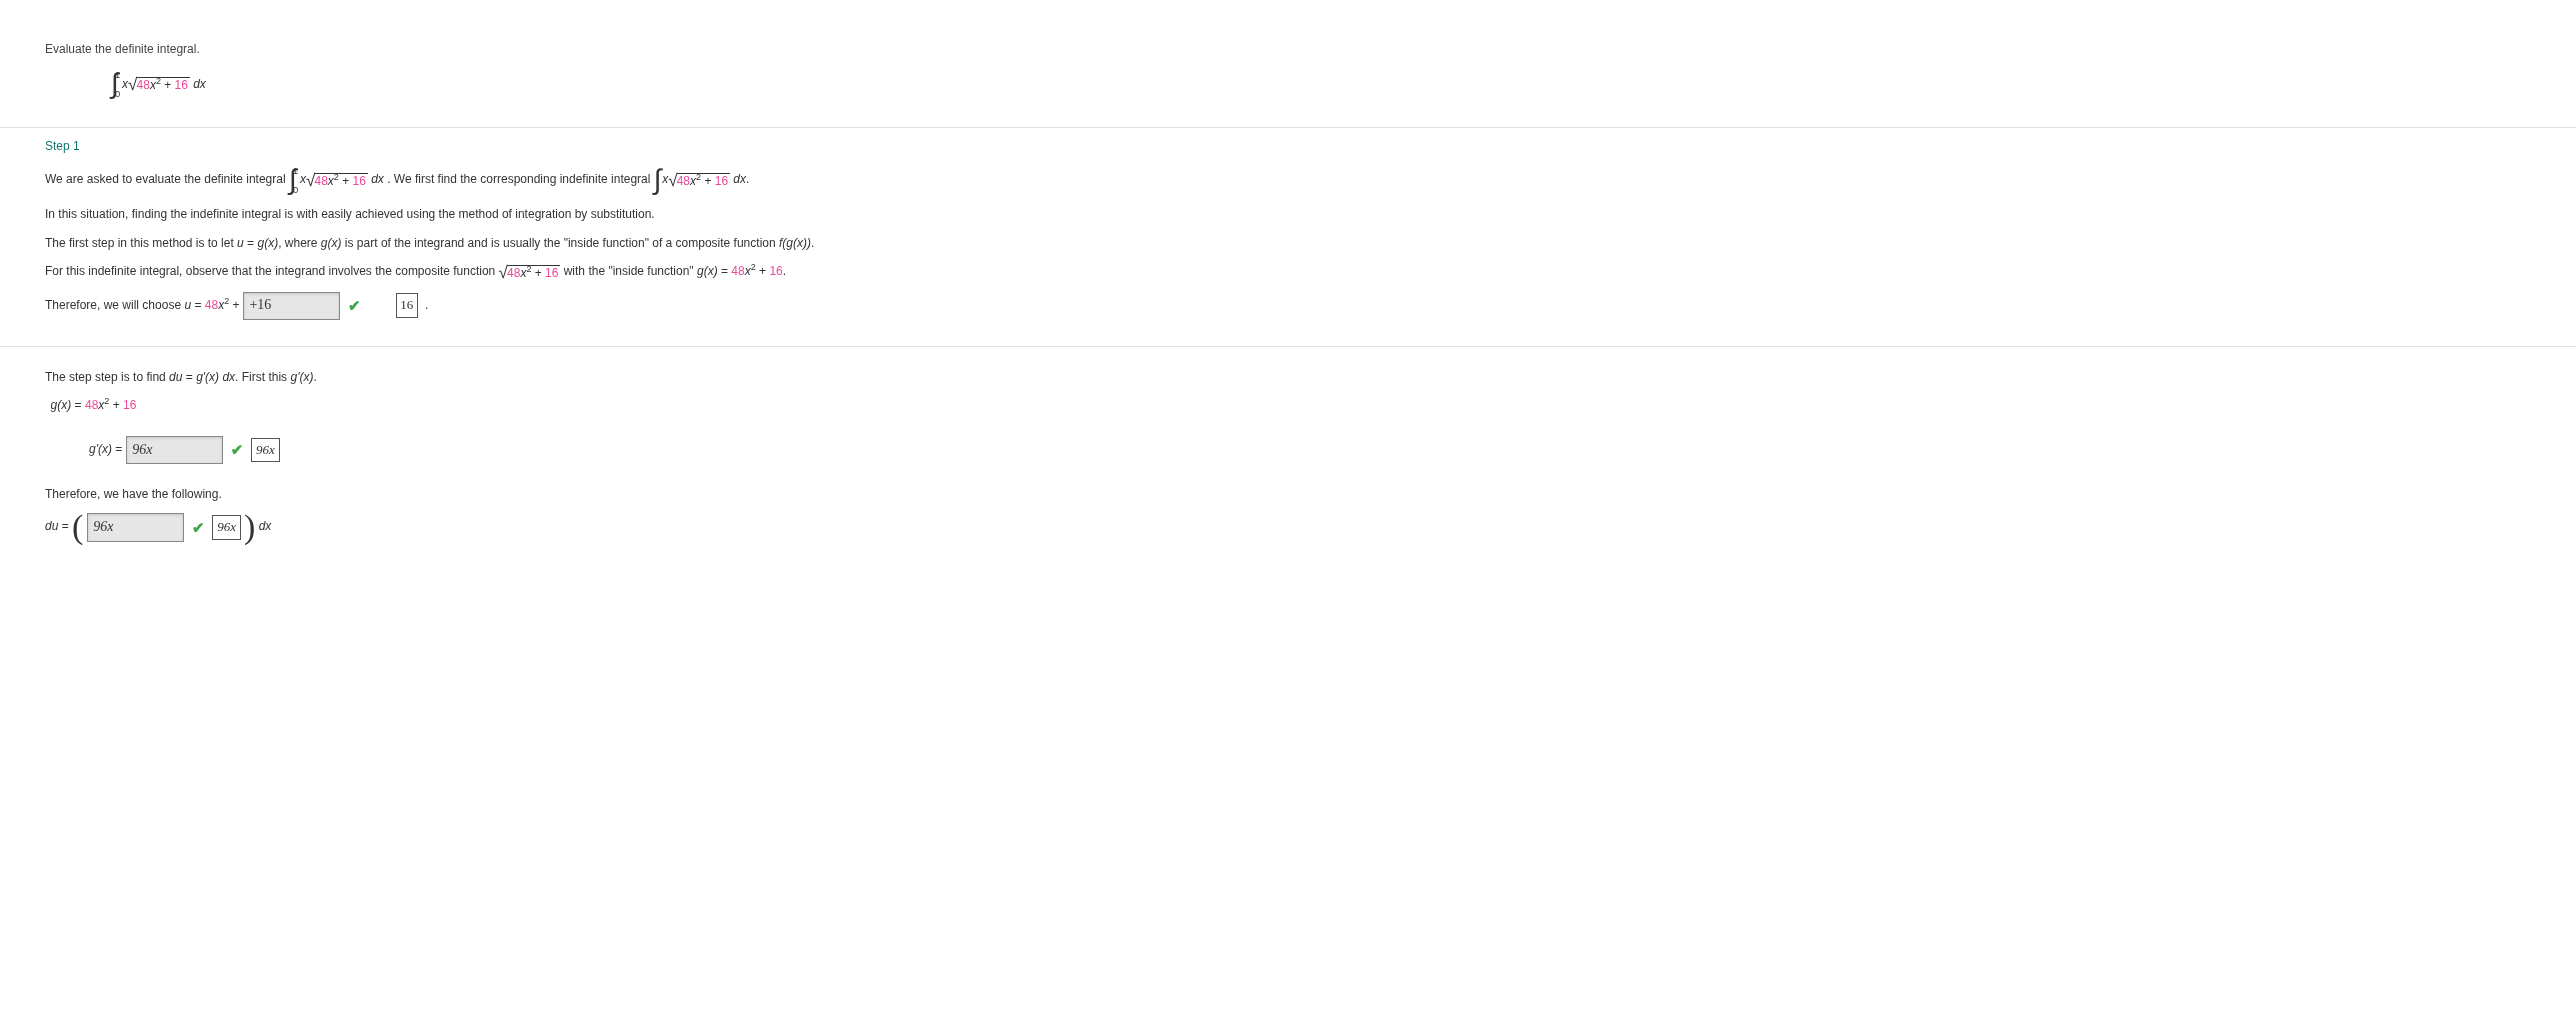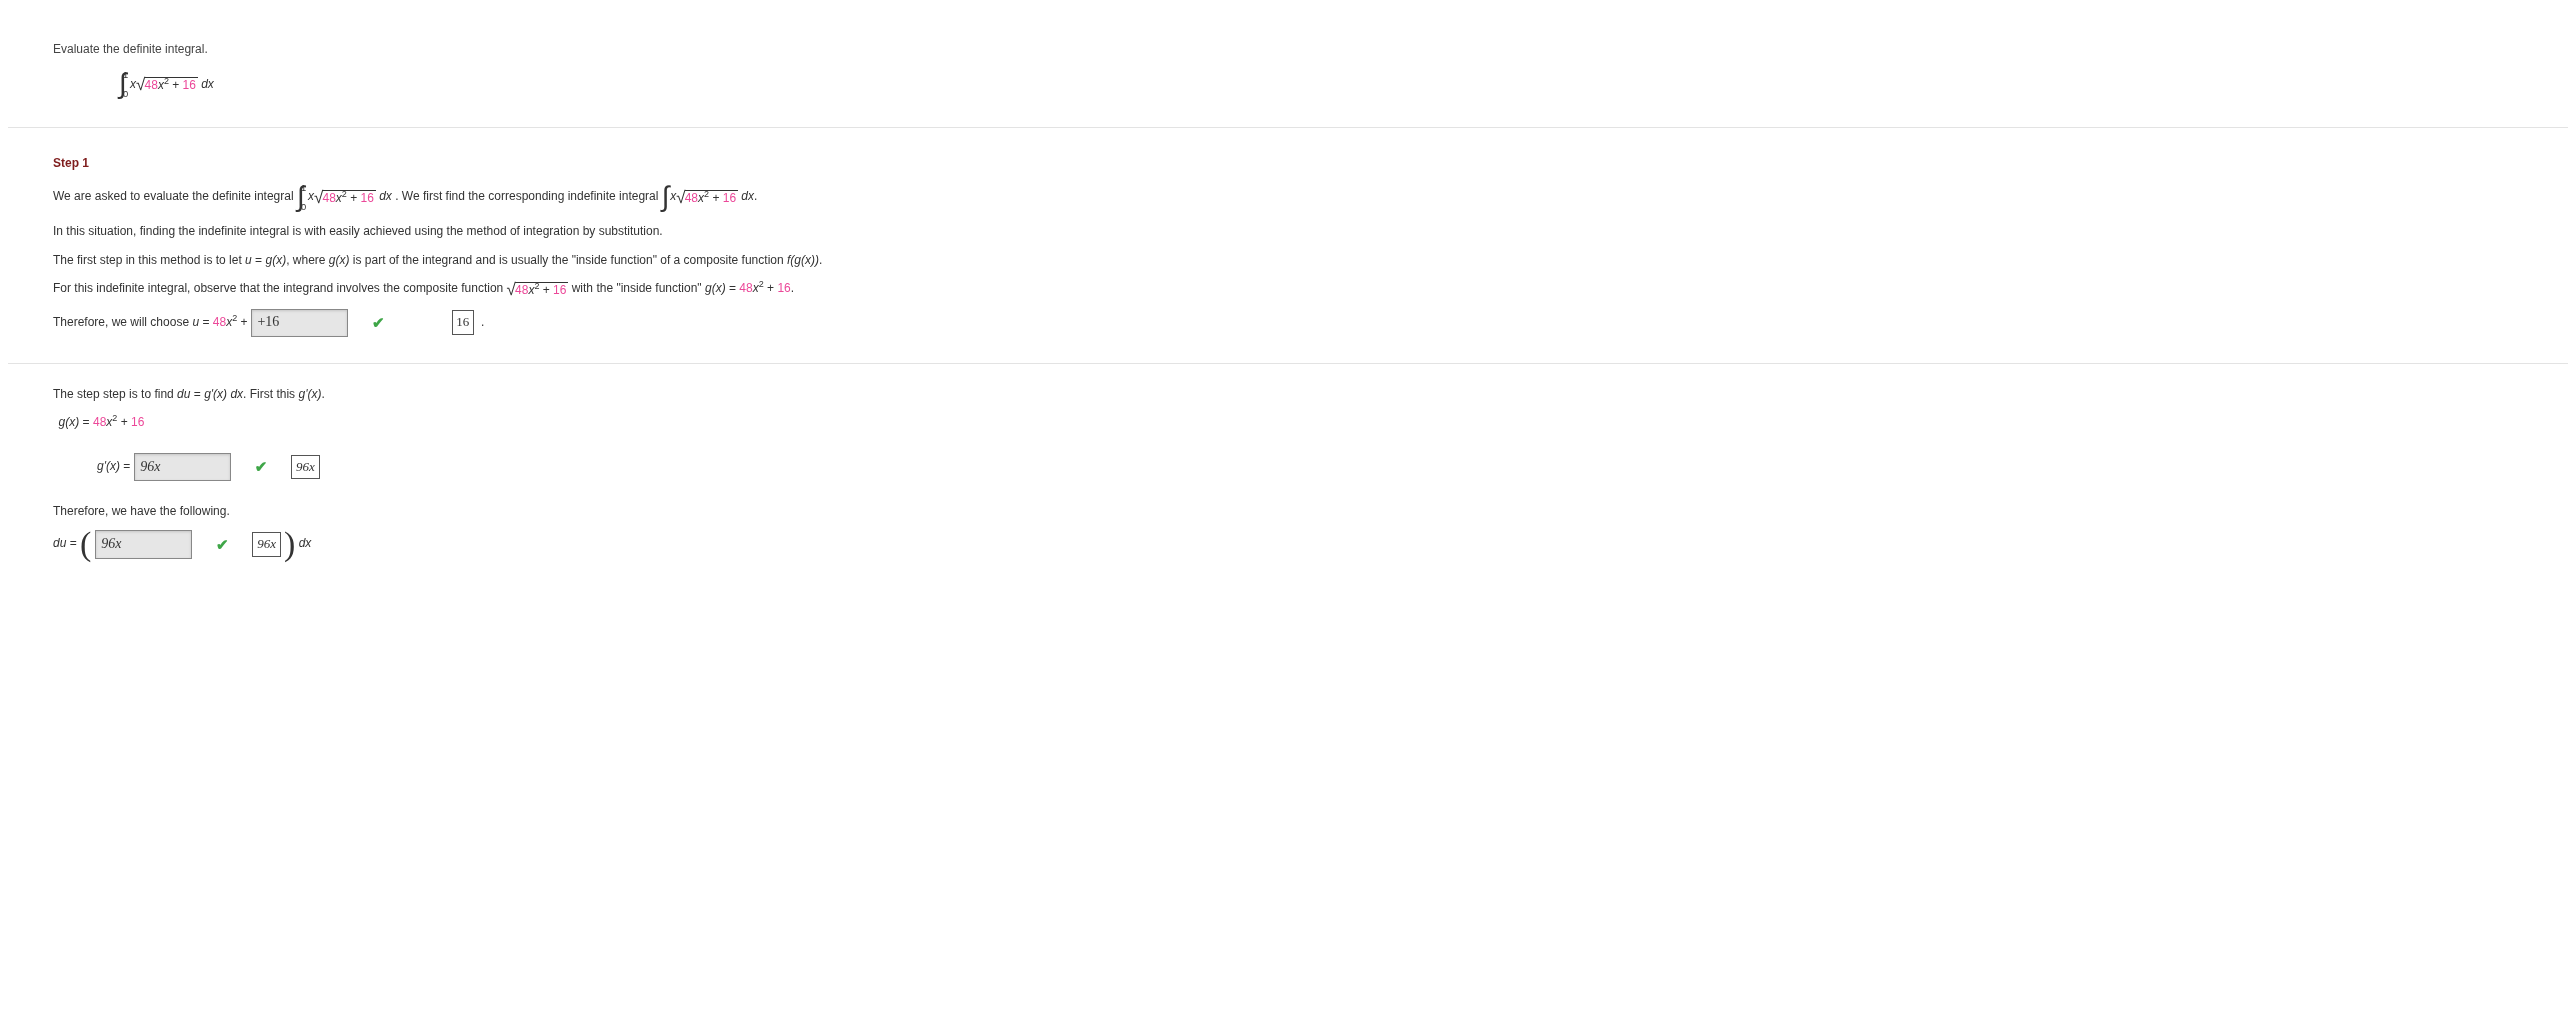--- a/index.html
+++ b/index.html
@@ -4,21 +4,21 @@
 <style>
   body {
     font-family: Verdana, Arial, sans-serif;
     font-size: 12px;
     color: #333;
     margin: 0;
     padding: 0;
     background: #fff;
   }
   .container {
-    padding: 0 8px 37px;
+    padding: 0 0 37px;
   }
   .section {
     padding: 11.2px 45px 17px;
     border-bottom: 0.9px solid #e3e3e3;
   }
   .section.no-border {
     border-bottom: none;
   }
   .title-tab {
     background: #2a6395;
@@ -31,24 +31,23 @@
     font-weight: 600;
     visibility: hidden; 
   }
   .prompt {
     color: #444;
   }
   .formula-block {
     margin: 9.4px 0 9.4px 66px;
   }
   .step-header {
-    font-weight: 700;
-    color: #7f1d1d;
+    font-weight: 400;
+    color: #0f766e;
     margin-bottom: 11.2px;
-    margin-top: 17px;
   }
   .p {
     margin: 9.4px 0;
     line-height: 1.6;
   }
   .ital { font-style: italic; }
   sup { font-size: 0.75em; vertical-align: super; line-height: 0; }
   .red { color: #ec4899; }
   
   .int-block {
@@ -88,21 +87,21 @@
   }
   .sqrt .radicand {
     border-top: 0.9px solid #333;
     padding: 0 1.9px 0 0;
     line-height: 1.2;
   }
   
   .answer-row {
     display: inline-flex;
     align-items: center;
-    gap: 24px;
+    gap: 8px;
     vertical-align: middle;
   }
   .entered-ans {
     display: inline-block;
     min-width: 84px;
     padding: 1.9px 5.6px;
     background: #e6e6e6;
     border: 0.9px solid #888;
     font-family: "Times New Roman", serif;
     font-size: 14px;

